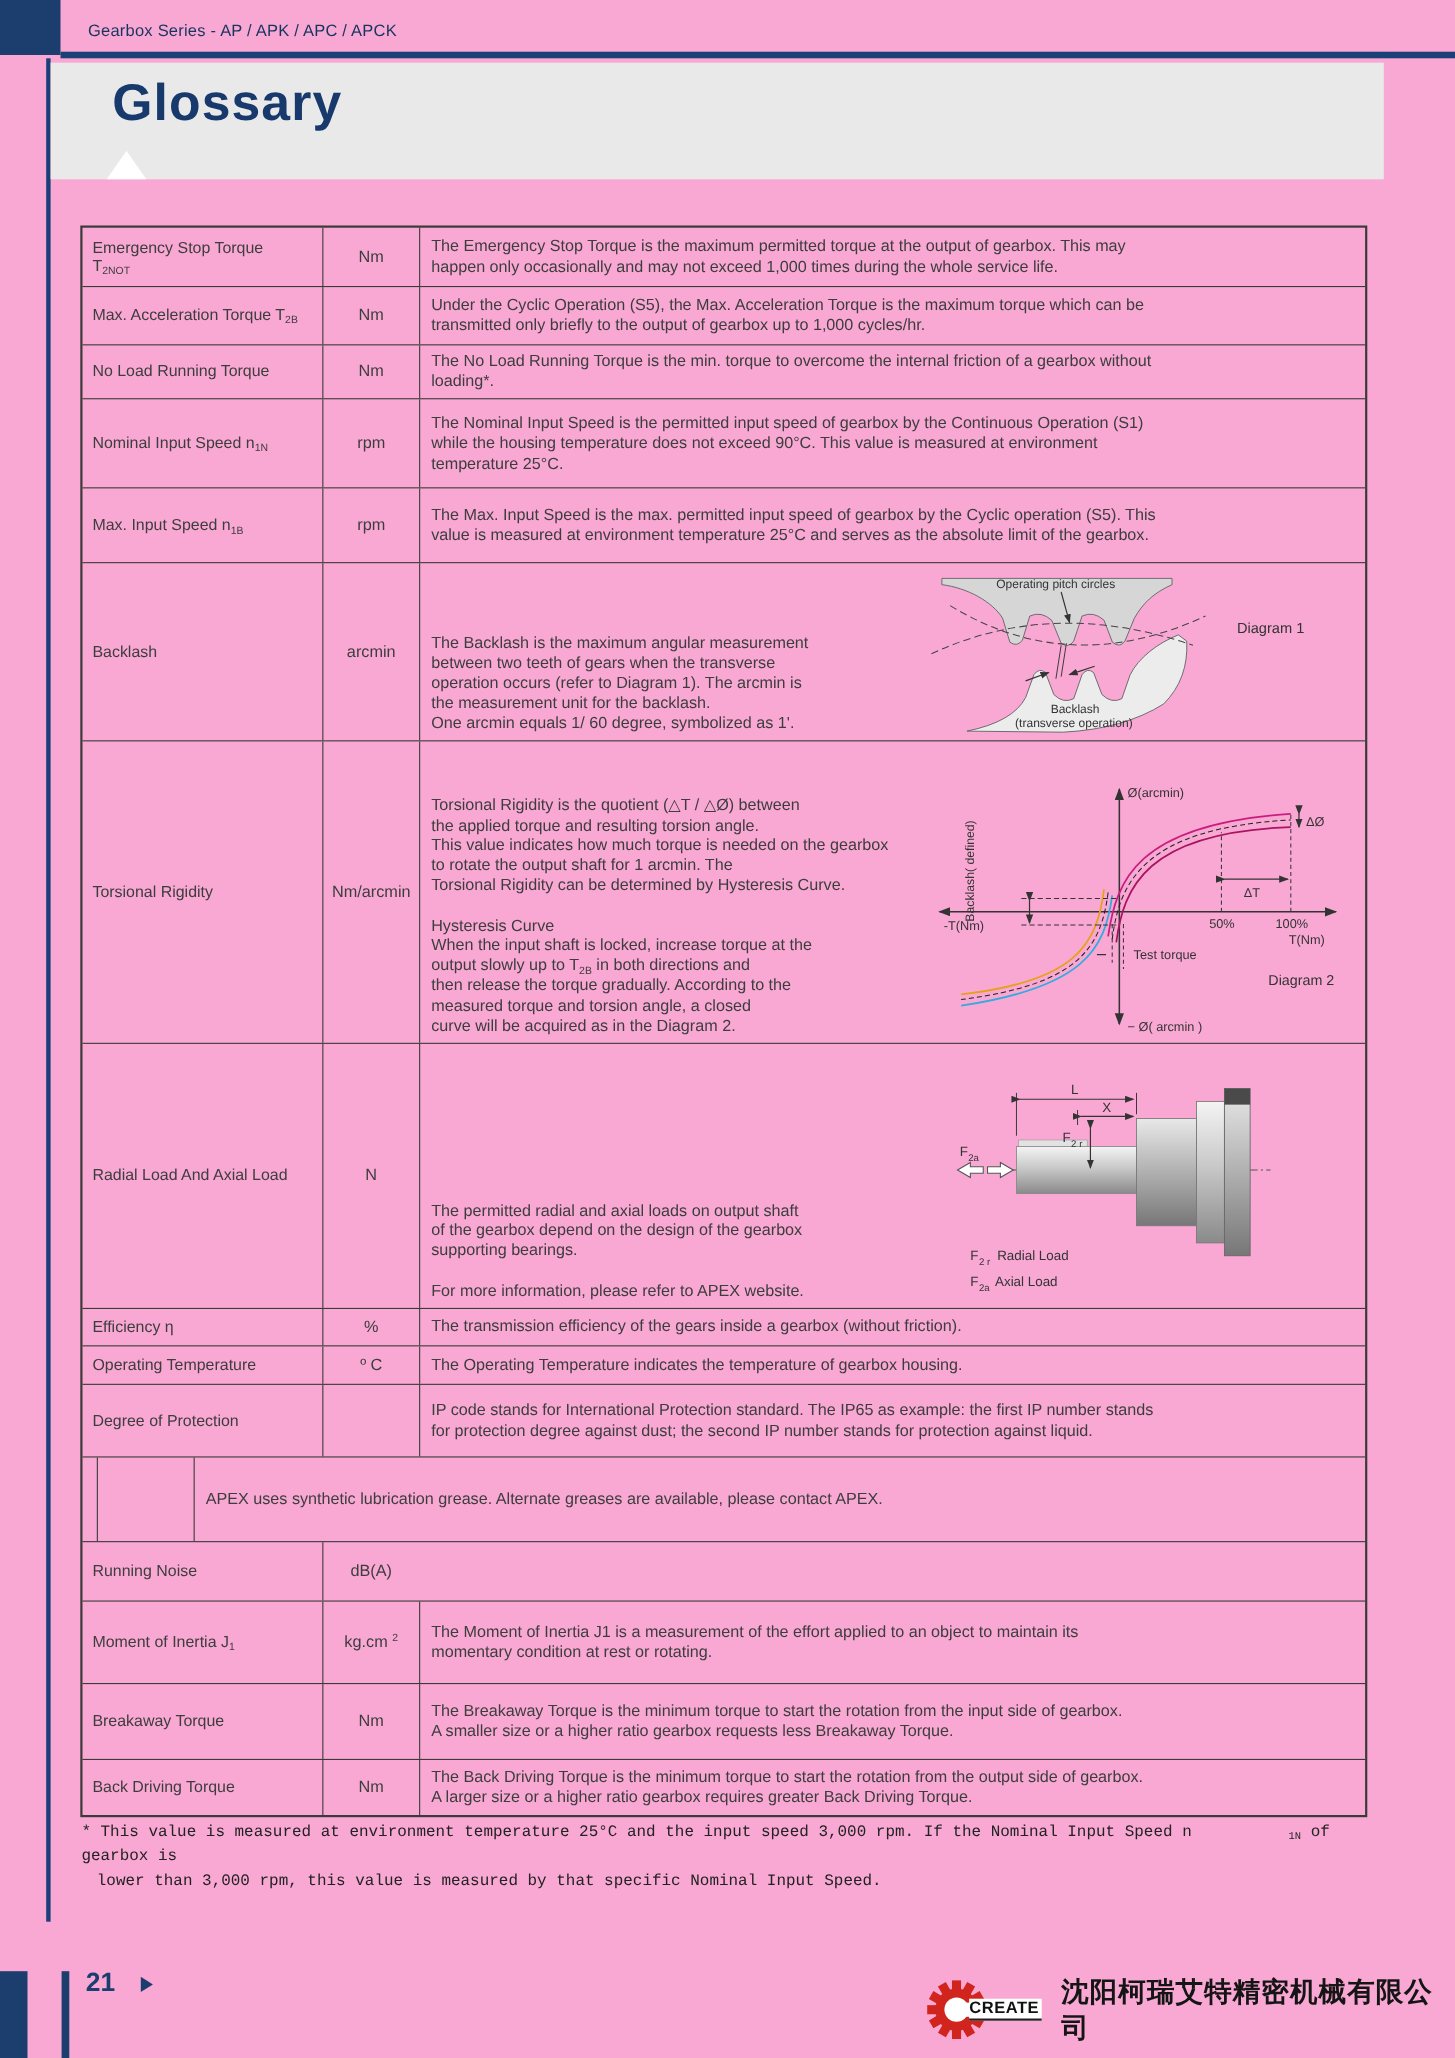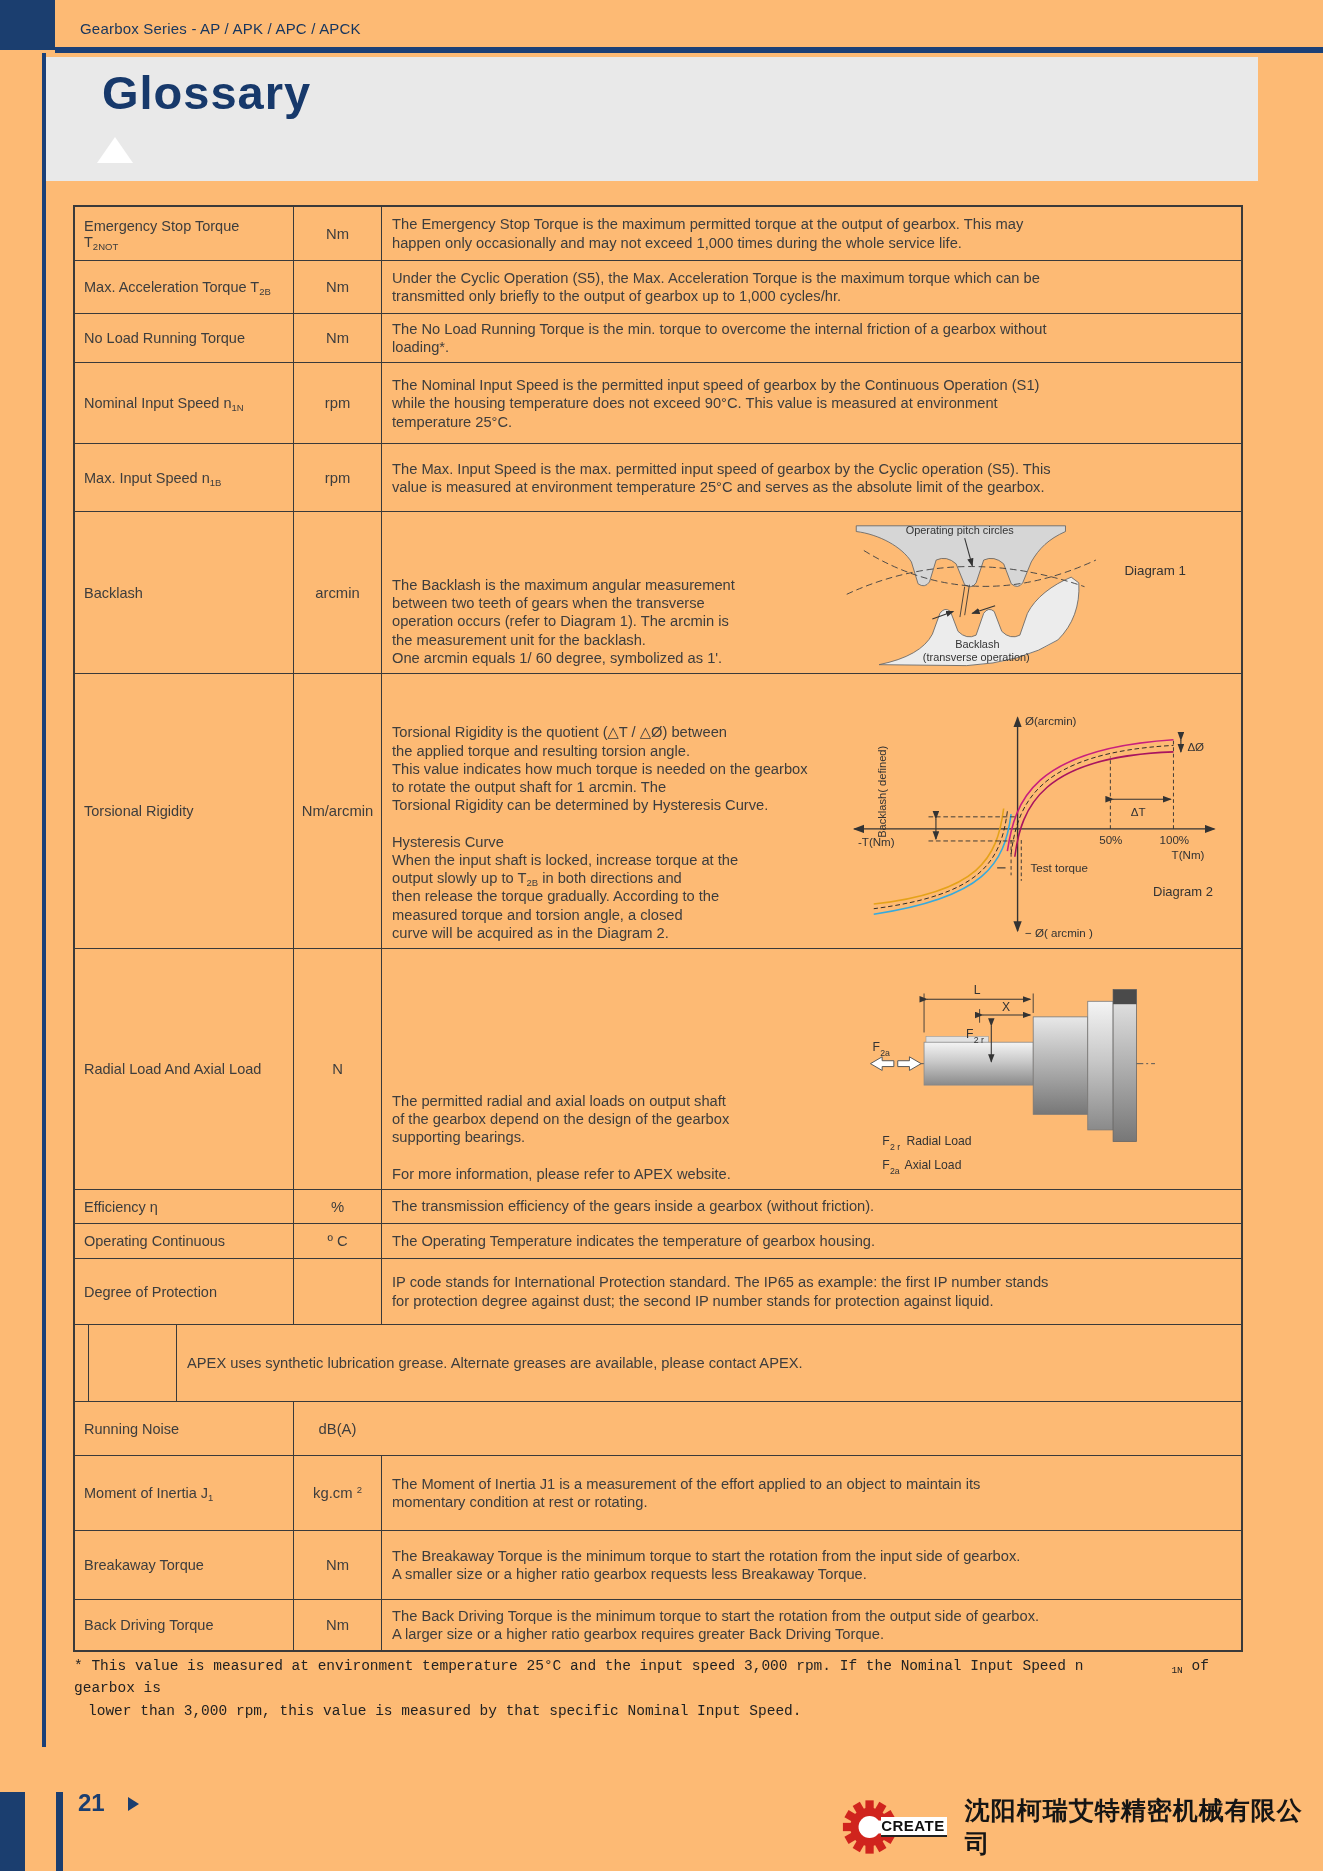--- a/index.html
+++ b/index.html
@@ -1,24 +1,24 @@
 <!DOCTYPE html>
 <html><head>
 <meta charset="utf-8">
 <style>
   html,body{margin:0;padding:0;background:#ffffff;}
-  .page{position:relative;width:1323px;height:1871px;background:#fdba74;overflow:hidden;
+  .page{position:relative;width:1323px;height:1871px;background:#f9a8d4;overflow:hidden;
         font-family:"Liberation Sans",sans-serif;color:#3d3d3d;}
 
   
   .corner{position:absolute;left:0;top:0;width:55px;height:50px;background:#1b3e6f;}
   .series{position:absolute;left:80px;top:20px;font-size:15px;color:#16355e;letter-spacing:.2px;}
   .hrule{position:absolute;left:55px;top:47px;width:1268px;height:6px;background:#1b4077;}
   .vrule{position:absolute;left:42px;top:53px;width:4px;height:1694px;background:#1b4077;}
-  .banner{position:absolute;left:46px;top:57px;width:1212px;height:124px;background:#e9e9e9;}
+  .banner{position:absolute;left:46px;top:57px;width:1212px;height:106px;background:#e9e9e9;}
   .banner h1{position:absolute;left:56px;top:8px;margin:0;font-size:47px;color:#17396b;letter-spacing:1px;
              font-weight:bold;}
   .notch{position:absolute;left:51px;top:80px;width:0;height:0;
          border-left:18px solid transparent;border-right:18px solid transparent;border-bottom:26px solid #fff;}
 
   
   .tbl{position:absolute;left:73px;top:205px;width:1170px;border:2px solid #3a3a3a;box-sizing:border-box;}
   .t-row{display:flex;border-top:1px solid #3a3a3a;}
   .t-row:first-child{border-top:none;}
   .cell{box-sizing:border-box;}
@@ -305,21 +305,21 @@
         </div>
         <div class="cell unit">
           <span>%</span>
         </div>
         <div class="cell desc">
           <div class="desc-text">The transmission efficiency of the gears inside a gearbox (without friction).</div>
         </div>
       </div>
       <div class="t-row" style="min-height: 34px;">
         <div class="cell term">
-          <span>Operating Continuous</span>
+          <span>Operating Temperature</span>
         </div>
         <div class="cell unit">
           <span>º C</span>
         </div>
         <div class="cell desc">
           <div class="desc-text">The Operating Temperature indicates the temperature of gearbox housing.</div>
         </div>
       </div>
       <div class="t-row" style="min-height: 65px;">
         <div class="cell term">

